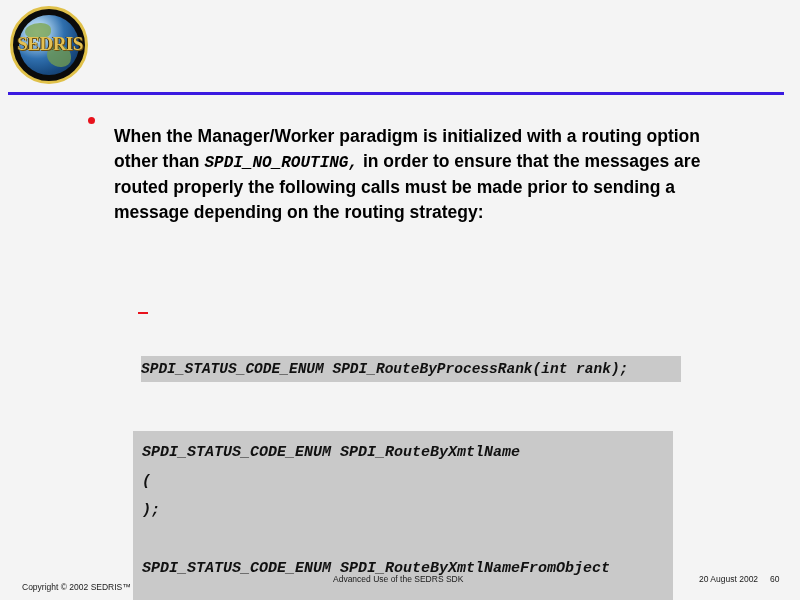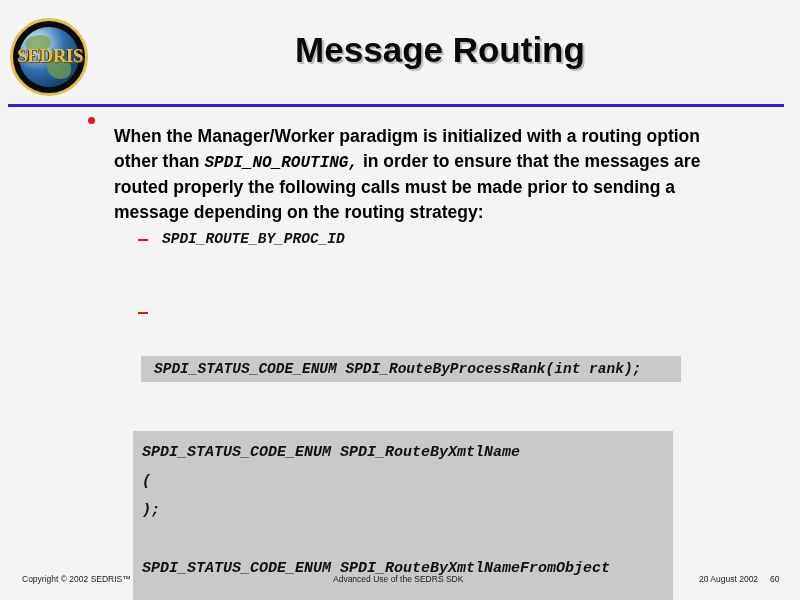--- a/index.html
+++ b/index.html
@@ -15,21 +15,20 @@
     position: relative;
   }
 
   
   .header {
     position: absolute;
     left: 0;
     top: 0;
     width: 800px;
     height: 94px;
-    margin-top: 12px;
   }
 
   .logo {
     position: absolute;
     left: 8px;
     top: 6px;
     width: 84px;
     height: 78px;
   }
   .logo-ring {
@@ -180,21 +179,21 @@
     font-weight: bold;
     color: #111;
   }
   .code-box-1 {
     left: 141px;
     top: 256px;
     width: 540px;
     height: 26px;
     font-size: 14.5px;
     line-height: 26px;
-    padding-left: 13px;
+    padding-left: 0;
     box-sizing: border-box;
     white-space: pre;
   }
   .code-box-2 {
     left: 133px;
     top: 331px;
     width: 540px;
     height: 218px;
     font-size: 15px;
     line-height: 29px;
@@ -209,51 +208,46 @@
   
   .footer {
     position: absolute;
     left: 0;
     top: 570px;
     width: 800px;
     height: 30px;
     font-size: 8.5px;
     color: #1a1a1a;
   }
-  .footer-left   { position: absolute; left: 22px;  top: 4px; text-align: right; }
+  .footer-left   { position: absolute; left: 22px;  top: 12px; text-align: right; }
   .footer-center { position: absolute; left: 333px; top: 4px; text-align: center; }
   .footer-date   { position: absolute; left: 699px; top: 4px; }
   .footer-page   { position: absolute; left: 770px; top: 4px; }
 </style>
 </head>
 <body>
 
 <div class="header">
 
   <div class="logo">
     <div class="logo-ring"></div>
     <div class="logo-globe"></div>
     <div class="logo-text">SEDRIS</div>
   </div>
 
-  <div class="slide-title">Message Routing</div>
   <div class="title-rule"></div>
 </div>
 
 <div class="body-area">
 
   <div class="bullet-row">
     <div class="bullet-dot"></div>
     <div class="bullet-text"><span>When the Manager/Worker paradigm is initialized with a routing option other than </span><span class="mono-ital">SPDI_NO_ROUTING,</span><span> in order to ensure that the messages are routed properly the following calls must be made prior to sending a message depending on the routing strategy:</span></div>
   </div>
 
-  <div class="sub-row" style="top:130px">
-    <div class="sub-dash"></div>
-    <div class="sub-text">SPDI_ROUTE_BY_PROC_ID</div>
-  </div>
 
   <div class="sub-row" style="top:203px">
     <div class="sub-dash"></div>
   </div>
 
   <div class="code-box code-box-1">SPDI_STATUS_CODE_ENUM SPDI_RouteByProcessRank(int rank);</div>
 
   <div class="code-box code-box-2">
     <div class="code-line">SPDI_STATUS_CODE_ENUM SPDI_RouteByXmtlName</div>
     <div class="code-line">(</div>

